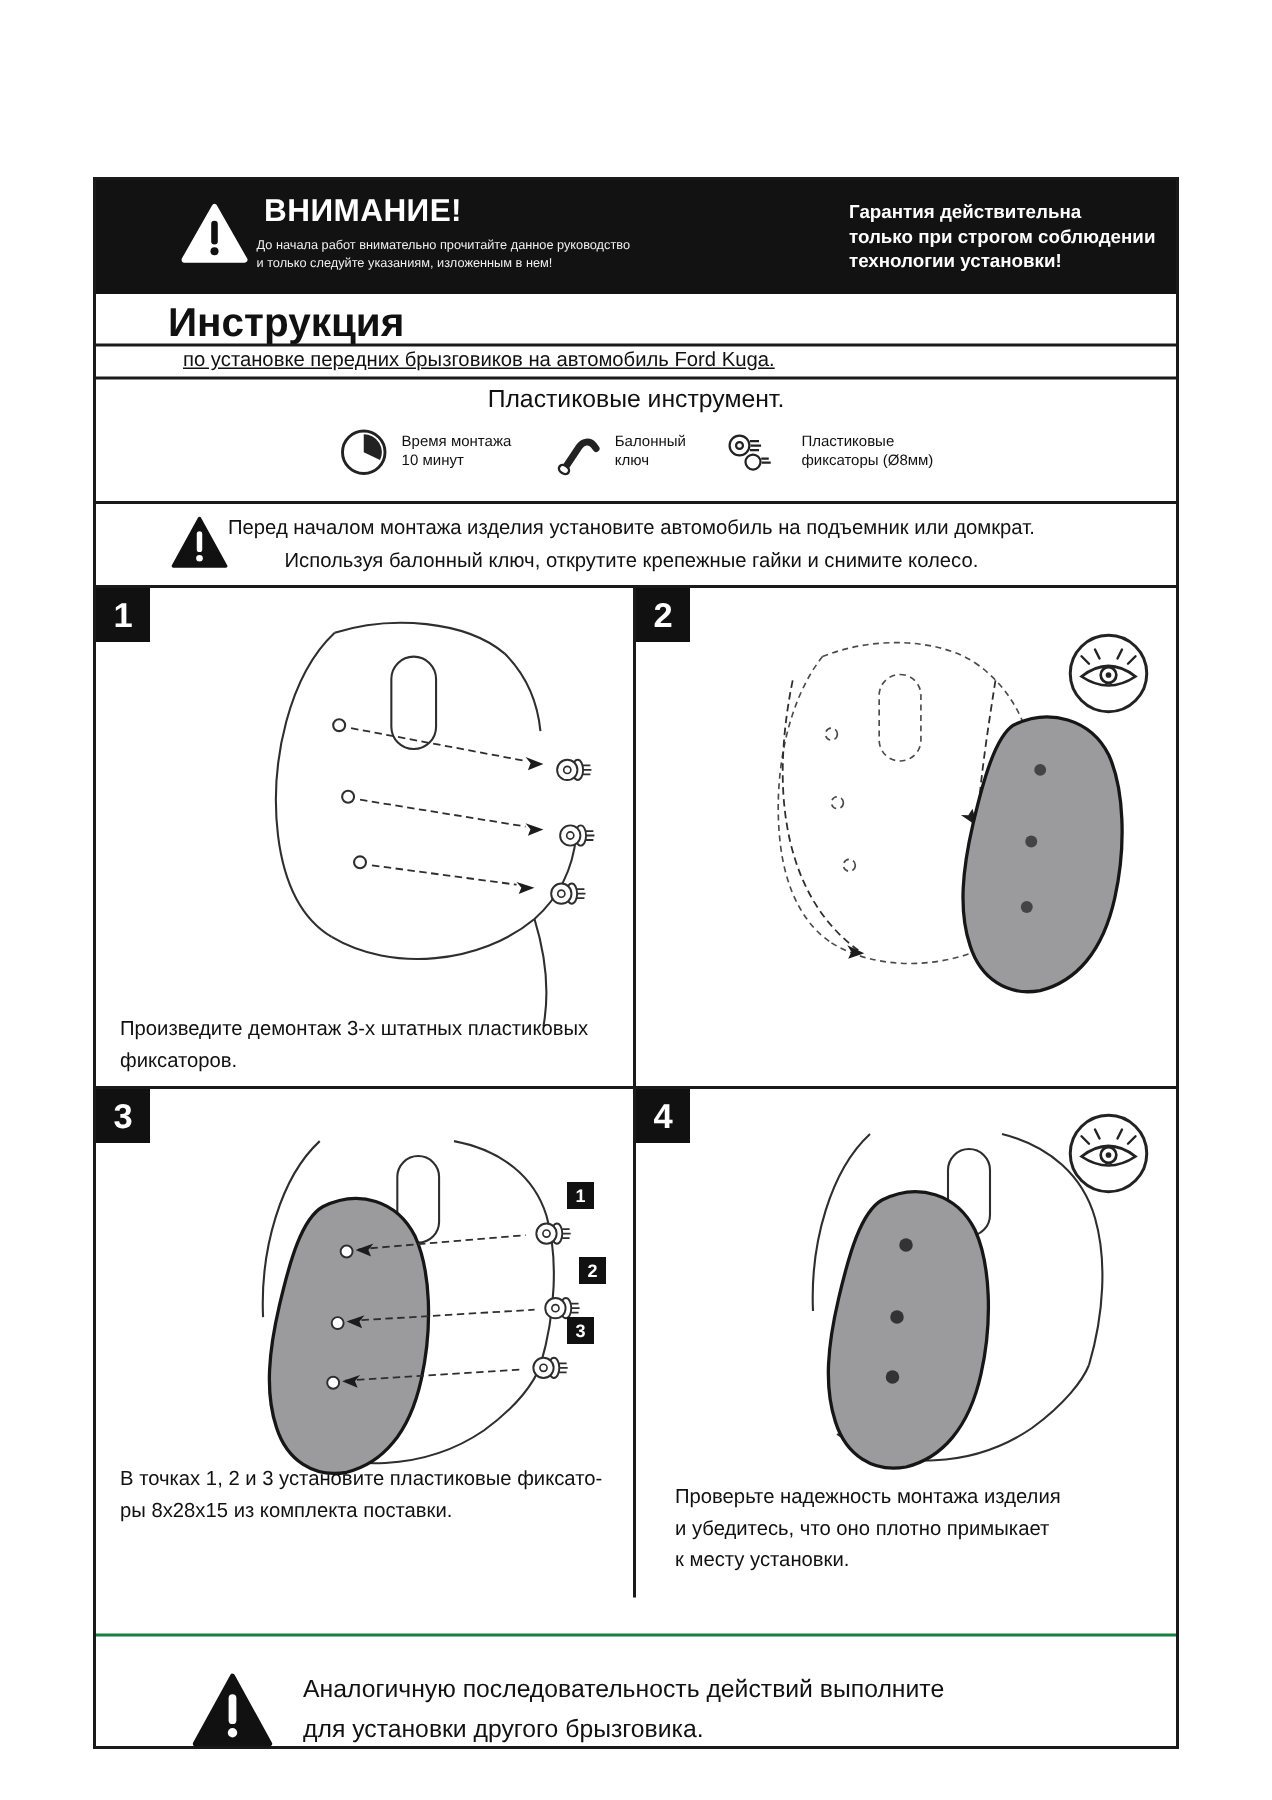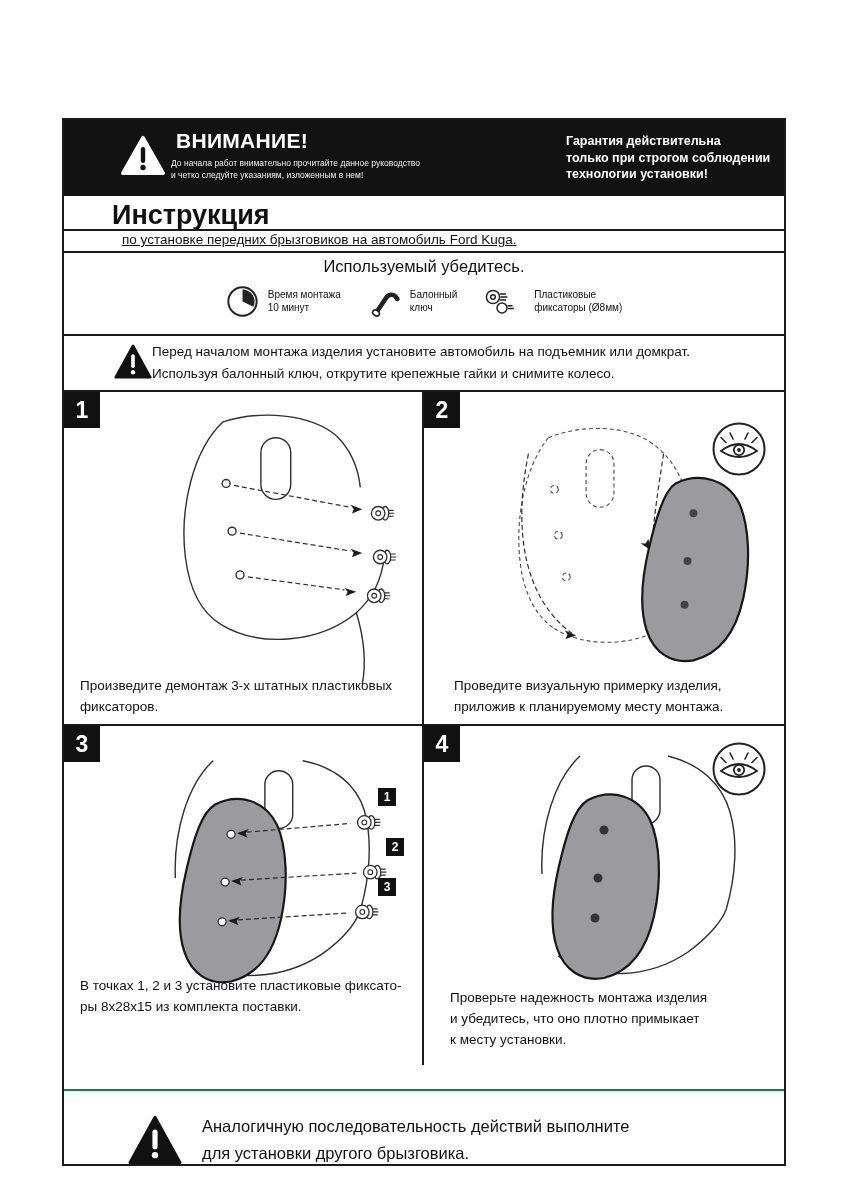--- a/index.html
+++ b/index.html
@@ -26,21 +26,21 @@
   
   .tools-title { position:absolute; left:0; top:137px; width:100%; text-align:center; font-size:16.5px; }
   .tools-row { position:absolute; left:0; top:164px; width:100%; display:flex; justify-content:center; gap:26px; }
   .tool { display:flex; align-items:center; gap:9px; }
   .tool-label { font-size:10px; line-height:1.3; white-space:pre-line; }
   .r2 { top:214px; height:1.5px; }
 
   
   .warn { position:absolute; left:0; top:214px; width:100%; height:56px; }
   .warn-tri { position:absolute; left:50px; top:10px; width:38px; height:35px; }
-  .warn-text { position:absolute; left:88px; top:7px; font-size:13.5px; line-height:1.6; white-space:pre-line; }
+  .warn-text { position:absolute; left:88px; top:7px; font-size:13.5px; line-height:1.6; white-space:pre-line;text-align:center; }
   .r3 { top:270px; }
 
   
   .grid { position:absolute; left:0; top:272px; width:100%; height:673px; }
   .panel { position:absolute; background:#fff; }
   .p1 { left:0; top:0; width:360px; height:334px; border-right:2px solid #1a1a1a; border-bottom:2px solid #1a1a1a; }
   .p2 { left:360px; top:0; width:360px; height:334px; border-bottom:2px solid #1a1a1a; }
   .p3 { left:0; top:334px; width:360px; height:339px; border-right:2px solid #1a1a1a; }
   .p4 { left:360px; top:334px; width:360px; height:339px; }
   .illus { position:absolute; left:0; top:0; width:100%; height:100%; }
@@ -90,32 +90,32 @@
   <div class="frame">
 
     <header class="hdr">
       <svg class="hdr-tri" viewBox="0 0 48 44">
         <path d="M24,3 L45,40 H3 Z" fill="#fff" stroke="#fff" stroke-width="4" stroke-linejoin="round"></path>
         <path d="M24,15 v12" stroke="#111" stroke-width="4.6" stroke-linecap="round" fill="none"></path>
         <circle cx="24" cy="34" r="2.8" fill="#111"></circle>
       </svg>
       <div class="hdr-title">ВНИМАНИЕ!</div>
       <div class="hdr-sub">До начала работ внимательно прочитайте данное руководство
-и четко следуйте указаниям, изложенным в нем!</div>
+и только следуйте указаниям, изложенным в нем!</div>
       <div class="hdr-right">Гарантия действительна
 только при строгом соблюдении
 технологии установки!</div>
     </header>
 
     <div class="doc-title">Инструкция</div>
     <div class="rule title-rule"></div>
     <div class="doc-sub">по установке передних брызговиков на автомобиль Ford Kuga.</div>
     <div class="rule r1"></div>
 
-    <div class="tools-title">Используемый убедитесь.</div>
+    <div class="tools-title">Пластиковые инструмент.</div>
     <div class="tools-row">
       <div class="tool">
         <svg width="33" height="33" viewBox="0 0 34 34">
           <circle cx="17" cy="17" r="14.6" fill="#fff" stroke="#222" stroke-width="2"></circle>
           <path d="M17,17 L17,4.6 A12.4,12.4 0 0 1 28.2,22.4 Z" fill="#222"></path>
         </svg>
         <div class="tool-label">Время монтажа
 10 минут</div>
       </div>
       <div class="tool">
@@ -209,22 +209,20 @@
           </g>
           <path d="M252,92 C276,80 304,88 316,112 C326,134 328,172 320,208 C312,244 294,264 270,270 C248,274 230,262 223,240 C215,216 218,188 225,158 C232,128 240,100 252,92 Z" fill="#9b9b9d" stroke="#161616" stroke-width="2.2"></path>
           <circle cx="270" cy="122" r="4" fill="#444"></circle>
           <circle cx="264" cy="170" r="4" fill="#444"></circle>
           <circle cx="261" cy="214" r="4" fill="#444"></circle>
         </svg>
         <svg class="eye" viewBox="0 0 58 58">
             <use href="#eyeicon"></use>
           </svg>
         <div class="badge">2</div>
-        <div class="cap">Проведите визуальную примерку изделия,
-приложив к планируемому месту монтажа.</div>
       </section>
 
       <section class="panel p3">
         <svg class="illus" viewBox="0 0 360 339">
           <g fill="none" stroke="#2e2e2e" stroke-width="1.4">
             <path d="M240,34 C272,40 294,58 302,84 C310,112 308,150 298,184"></path>
             <rect x="202" y="44" width="28" height="58" rx="14"></rect>
             <path d="M150,34 C124,58 110,106 112,152"></path>
             <path d="M128,234 C166,258 222,254 260,228 C282,212 294,196 298,184"></path>
           </g>

